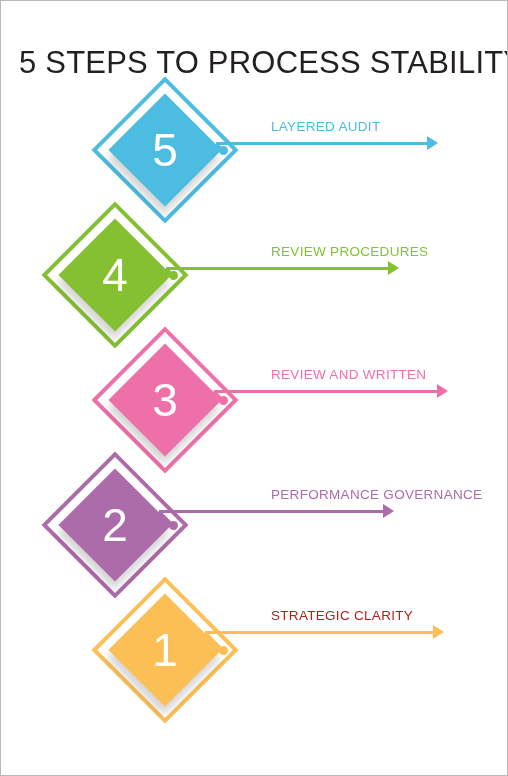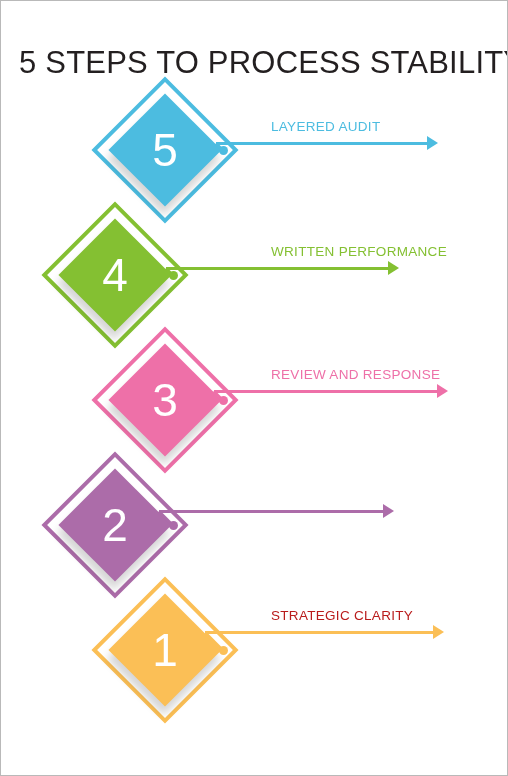--- a/index.html
+++ b/index.html
@@ -135,40 +135,41 @@
         <div class="step-label" style="left: 270px; top: 118px; color: rgb(76, 188, 224); text-align: center;">LAYERED AUDIT</div>
       </div>
       <div class="step">
         <div class="diamond-ring" style="left: 62px; top: 222px; border-color: rgb(132, 192, 50);"></div>
         <div class="diamond-fill" style="left: 74px; top: 234px; background: rgb(132, 192, 50);"></div>
         <div class="diamond-number" style="left: 74px; top: 234px;">4</div>
         <div class="conn-diag" style="left: 171.539px; top: 272.5px; width: 9.89949px; background: rgb(132, 192, 50); transform: rotate(-135deg);"></div>
         <div class="conn-dot" style="left: 167.539px; top: 270px; background: rgb(132, 192, 50);"></div>
         <div class="conn-horiz" style="left: 164.539px; top: 265.5px; width: 223.461px; background: rgb(132, 192, 50);"></div>
         <div class="conn-arrow" style="left: 387px; top: 260px; border-left-color: rgb(132, 192, 50);"></div>
-        <div class="step-label" style="left: 270px; top: 243px; color: rgb(132, 192, 50);">WRITTEN PERFORMANCE</div>
+        <div class="step-label" style="left: 270px; top: 243px; color: rgb(132, 192, 50);">REVIEW PROCEDURES</div>
       </div>
       <div class="step">
         <div class="diamond-ring" style="left: 112px; top: 347px; border-color: rgb(238, 112, 168);"></div>
         <div class="diamond-fill" style="left: 124px; top: 359px; background: rgb(238, 112, 168);"></div>
         <div class="diamond-number" style="left: 124px; top: 359px;">3</div>
         <div class="conn-diag" style="left: 221.539px; top: 397.5px; width: 12.7279px; background: rgb(238, 112, 168); transform: rotate(-135deg);"></div>
         <div class="conn-dot" style="left: 217.539px; top: 395px; background: rgb(238, 112, 168);"></div>
         <div class="conn-horiz" style="left: 212.539px; top: 388.5px; width: 224.461px; background: rgb(238, 112, 168);"></div>
         <div class="conn-arrow" style="left: 436px; top: 383px; border-left-color: rgb(238, 112, 168);"></div>
-        <div class="step-label" style="left: 270px; top: 366px; color: rgb(238, 112, 168);">REVIEW AND RESPONSE</div>
+        <div class="step-label" style="left: 270px; top: 366px; color: rgb(238, 112, 168);">REVIEW AND WRITTEN</div>
       </div>
       <div class="step">
         <div class="diamond-ring" style="left: 62px; top: 472px; border-color: rgb(172, 108, 169);"></div>
         <div class="diamond-fill" style="left: 74px; top: 484px; background: rgb(172, 108, 169);"></div>
         <div class="diamond-number" style="left: 74px; top: 484px;">2</div>
         <div class="conn-diag" style="left: 171.539px; top: 522.5px; width: 19.799px; background: rgb(172, 108, 169); transform: rotate(-135deg);"></div>
         <div class="conn-dot" style="left: 167.539px; top: 520px; background: rgb(172, 108, 169);"></div>
         <div class="conn-horiz" style="left: 157.539px; top: 508.5px; width: 225.461px; background: rgb(172, 108, 169);"></div>
         <div class="conn-arrow" style="left: 382px; top: 503px; border-left-color: rgb(172, 108, 169);"></div>
+        <div class="step-label" style="left: 270px; top: 486px; color: rgb(172, 108, 169);">PERFORMANCE GOVERNANCE</div>
       </div>
       <div class="step">
         <div class="diamond-ring" style="left: 112px; top: 597px; border-color: rgb(251, 191, 86);"></div>
         <div class="diamond-fill" style="left: 124px; top: 609px; background: rgb(251, 191, 86);"></div>
         <div class="diamond-number" style="left: 124px; top: 609px;">1</div>
         <div class="conn-diag" style="left: 221.539px; top: 647.5px; width: 25.4558px; background: rgb(251, 191, 86); transform: rotate(-135deg);"></div>
         <div class="conn-dot" style="left: 217.539px; top: 645px; background: rgb(251, 191, 86);"></div>
         <div class="conn-horiz" style="left: 203.539px; top: 629.5px; width: 229.461px; background: rgb(251, 191, 86);"></div>
         <div class="conn-arrow" style="left: 432px; top: 624px; border-left-color: rgb(251, 191, 86);"></div>
         <div class="step-label" style="left: 270px; top: 607px; color: #b91c1c;">STRATEGIC CLARITY</div>

